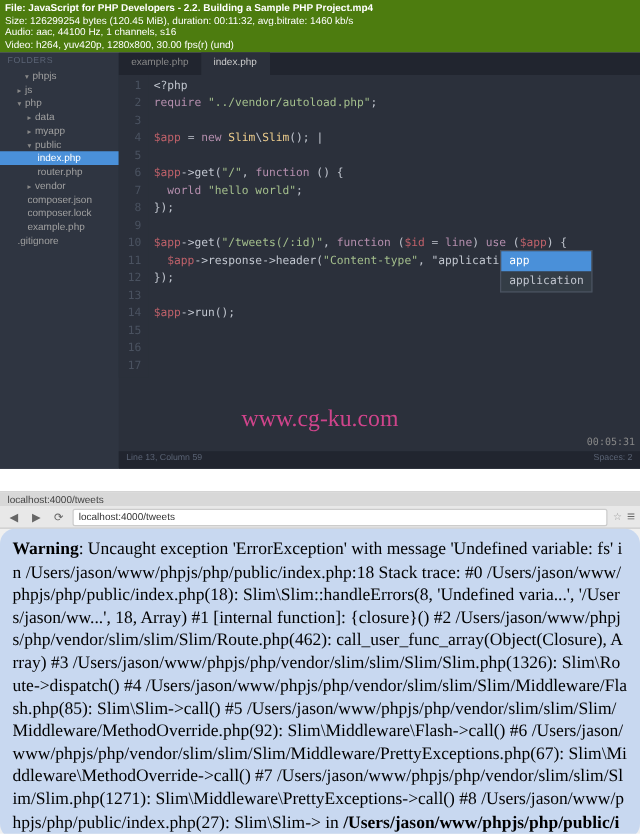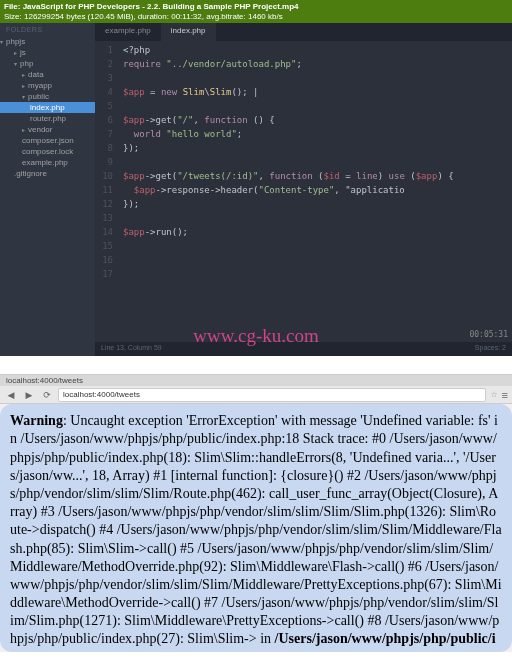--- a/index.html
+++ b/index.html
@@ -5,21 +5,21 @@
   * { margin: 0; padding: 0; box-sizing: border-box; }
   body { font-family: "Consolas", "Monaco", monospace; font-size: 11px; background: #fff; width: 512px; height: 667px; overflow: hidden; }
   
   .video-info { background: #4d7c0f; color: #fff; padding: 2px 4px; font-size: 8px; font-family: Arial, sans-serif; line-height: 1.2; }
   .video-info .file { font-weight: bold; }
   
   .editor { display: flex; background: #2b303b; color: #c0c5ce; height: 333px; position: relative; }
   
   .sidebar { width: 95px; background: #2f3541; font-size: 8px; font-family: Arial, sans-serif; }
   .sidebar-header { color: #5a6374; padding: 3px 6px; font-size: 7px; letter-spacing: 0.5px; }
-  .tree-item { padding: 1px 2px 1px 0; color: #a0a0a0; display: flex; align-items: flex-end; gap: 3px; }
+  .tree-item { padding: 1px 2px 1px 20px; color: #a0a0a0; display: flex; align-items: flex-end; gap: 3px; }
   .tree-item.indent1 { padding-left: 14px; }
   .tree-item.indent2 { padding-left: 22px; }
   .tree-item.indent3 { padding-left: 30px; }
   .tree-item.selected { background: #4a90d9; color: #fff; }
   .folder-icon::before { content: "▸"; font-size: 6px; color: #888; }
   .folder-icon.open::before { content: "▾"; }
   
   .code-area { flex: 1; position: relative; }
   .tabs { display: flex; background: #21252f; height: 18px; font-size: 8px; font-family: Arial, sans-serif; }
   .tab { padding: 3px 10px; color: #888; }
@@ -55,20 +55,22 @@
   .error-page p { margin-bottom: 10px; word-break: break-all; }
 
   .timecode { position: absolute; bottom: 17px; right: 4px; color: #888; font-size: 8px; font-family: monospace; }
 </style>
 </head>
 <body>
 
 <div class="video-info">
   <div class="file">File: JavaScript for PHP Developers - 2.2. Building a Sample PHP Project.mp4</div>
   <div>Size: 126299254 bytes (120.45 MiB), duration: 00:11:32, avg.bitrate: 1460 kb/s</div>
+  <div>Audio: aac, 44100 Hz, 1 channels, s16</div>
+  <div>Video: h264, yuv420p, 1280x800, 30.00 fps(r) (und)</div>
 </div>
 
 <div class="editor">
 
   <div class="sidebar">
     <div class="sidebar-header">FOLDERS</div>
     <div id="tree-container">
         <div class="tree-item indent0">
           <span class="folder-icon open"></span>
           <span>phpjs</span>
@@ -151,20 +153,24 @@
 &nbsp;
 <span class="var">$app</span>-&gt;get(<span class="str">"/"</span>, <span class="kw">function</span> () {
   <span class="kw">world</span> <span class="str">"hello world"</span>;
 });
 &nbsp;
 <span class="var">$app</span>-&gt;get(<span class="str">"/tweets(/:id)"</span>, <span class="kw">function</span> (<span class="var">$id</span> = <span class="kw">line</span>) <span class="kw">use</span> (<span class="var">$app</span>) {
   <span class="var">$app</span>-&gt;response-&gt;header(<span class="str">"Content-type"</span>, "applicatio
 });
 &nbsp;
 <span class="var">$app</span>-&gt;run();</pre>
+        <div class="autocomplete" id="ac-container">
+            <div class="sel">app</div>
+            <div>application</div>
+          </div>
       </div>
     </div>
     <div class="status-bar">
       <span>Line 13, Column 59</span>
       <span>Spaces: 2</span>
     </div>
     <span class="timecode">00:05:31</span>
   </div>
 </div>
 

